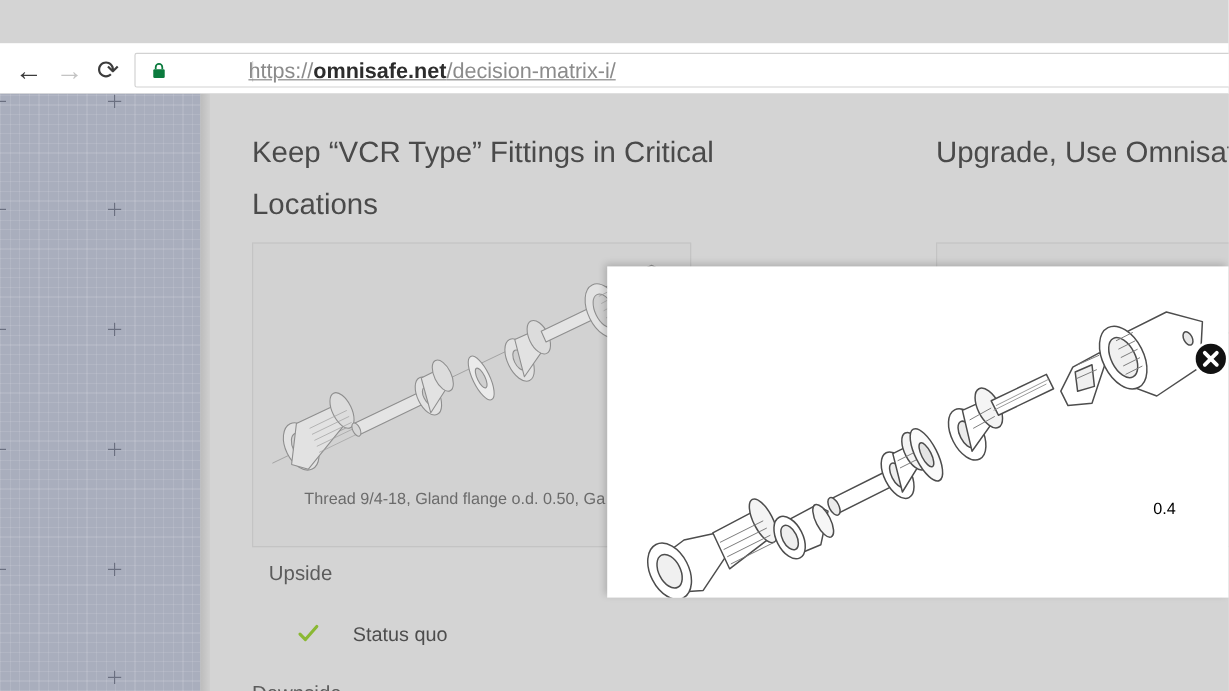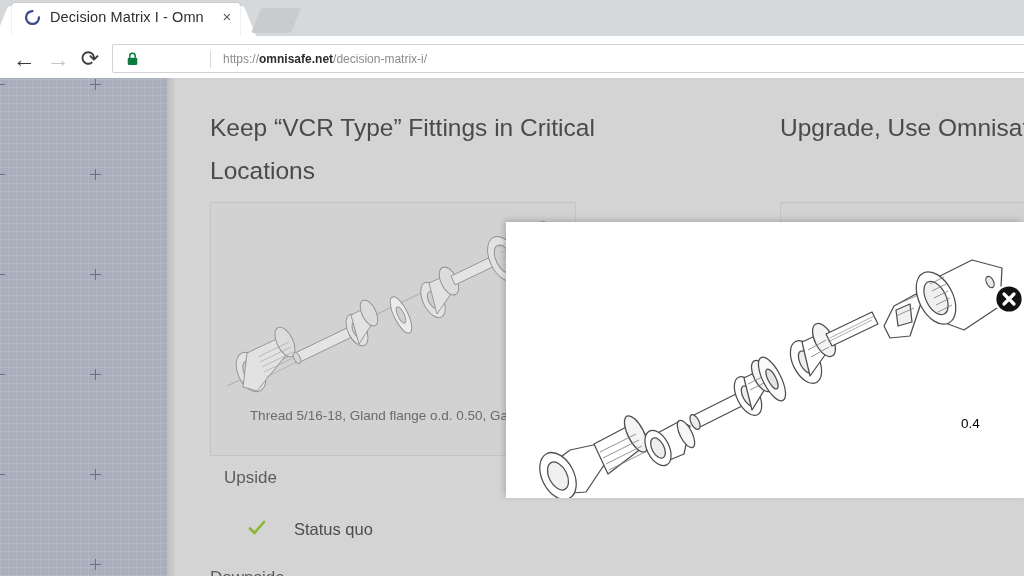--- a/index.html
+++ b/index.html
@@ -132,25 +132,26 @@
     margin-top: 31px;
   }
   .omni-sep {
     position: absolute;
     left: 97px; top: 6px;
     width: 1px; height: 17px;
     background: #d8d8d8;
   }
   .url-wrap {
     position: absolute;
-    left: 110px; top: 4px;
-    font-size: 12px;
+    left: 94px; top: 4px;
+    font-size: 18px;
     line-height: 21px;
     white-space: nowrap;
     color: #8b8b8b;
+    text-decoration: underline;
   }
   .url-host { color: #2c2c2c; font-weight: bold; }
 
   
   .viewport {
     position: absolute;
     left: 0; top: 78px;
     width: 1024px; height: 498px;
     overflow: hidden;
     background: #d4d4d4;
@@ -287,34 +288,20 @@
     color: #000000;
     line-height: 22px;
     white-space: nowrap;
   }
 </style>
 </head>
 <body>
 
 <div id="screen">
 
-  <div class="chrome-tabstrip">
-    <div class="tab-skew-left"></div>
-    <div class="tab-skew-right"></div>
-    <div class="tab-active"></div>
-
-    <svg class="tab-favicon" viewBox="0 0 20 20">
-      <path d="M10 2.4 A7.6 7.6 0 1 0 17.6 10" stroke="#3b4a8c" stroke-width="2.7" fill="none" stroke-linecap="round"></path>
-    </svg>
-
-    <div class="tab-title">Decision Matrix I - Omn</div>
-    <div class="tab-close">×</div>
-
-    <div class="newtab-btn"></div>
-  </div>
 
   <div class="chrome-toolbar"></div>
 
   <div class="nav-btn nav-back">←</div>
   <div class="nav-btn nav-fwd">→</div>
   <div class="nav-btn nav-reload">⟳</div>
 
   <div class="omnibox">
     <svg class="lock-icon" viewBox="0 0 12 15">
       <path d="M3 6 V4.2 A3 3 0 0 1 9 4.2 V6" stroke="#0b7b3e" stroke-width="1.6" fill="none"></path>
@@ -389,21 +376,21 @@
               <g stroke="#a0a0a0" stroke-width="0.6" fill="none">
                 <path d="M288 44 L300 38"></path>
                   <path d="M290 50 L303 43"></path>
                 <path d="M292 56 L305 49"></path>
                   <path d="M294 62 L307 55"></path>
               </g>
               <ellipse cx="340" cy="38" rx="3" ry="5" transform="rotate(-26 340 38)" fill="#cfcfcf"></ellipse>
             </g>
           </svg>
           <div class="figure-caption">
-            <span>Thread 5/16-18, Gland flange o.d. 0.50, Ga</span>
+            <span>Thread 9/4-18, Gland flange o.d. 0.50, Ga</span>
             <span>0.48</span>
           </div>
         </div>
 
         <div class="section-label label-upside">Upside</div>
 
         <svg class="bullet-check" viewBox="0 0 18 18">
           <path d="M2 9.5 L6.5 14 L16 3" stroke="#8ab833" stroke-width="2.6" fill="none" stroke-linecap="round" stroke-linejoin="round"></path>
         </svg>
         <div class="bullet-row bullet-text">Status quo</div>

